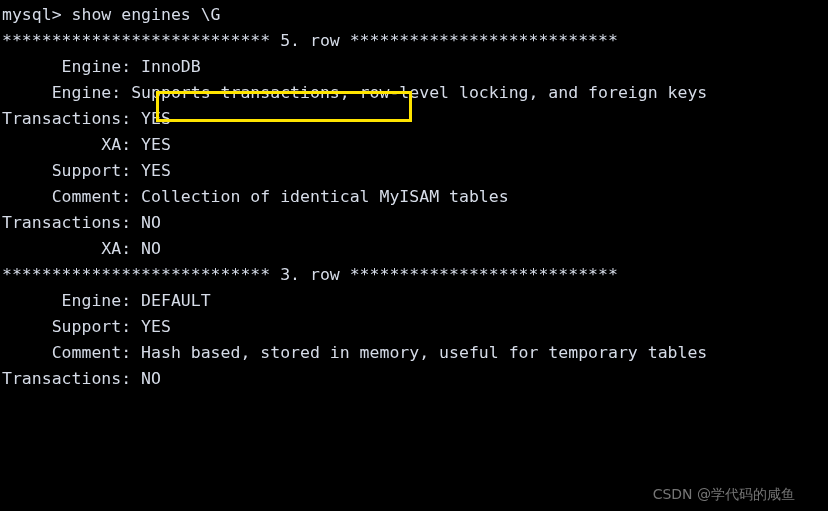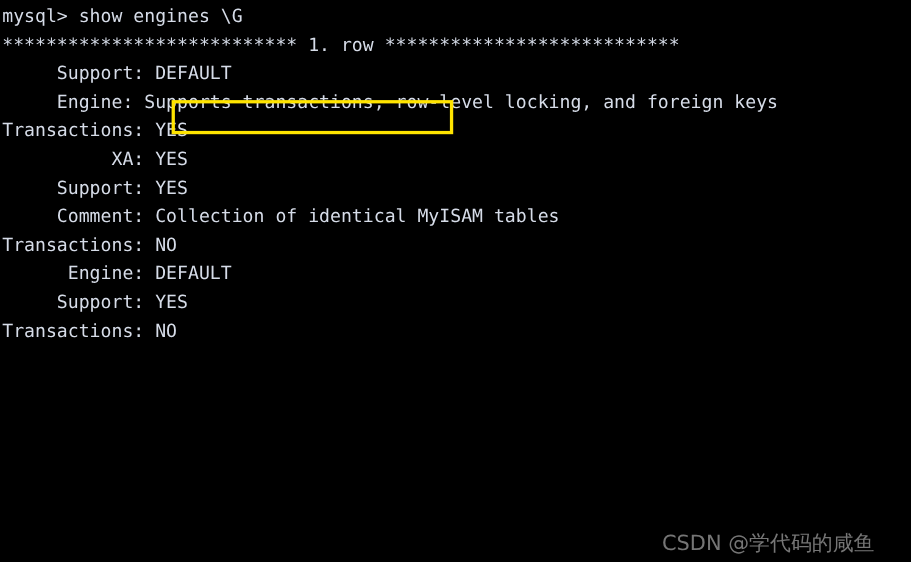--- a/index.html
+++ b/index.html
@@ -40,43 +40,46 @@
     height: 31px;
     border: 3px solid #ffe400;
     box-sizing: border-box;
     pointer-events: none;
   }
   .watermark {
     position: absolute;
     right: 6px;
     bottom: 4px;
     color: #8a8a8a;
-    font-size: 19px;
+    font-size: 14px;
     font-family: "DejaVu Sans", "Liberation Sans", sans-serif;
     opacity: 0.85;
     white-space: nowrap;
   }
 </style>
 </head>
 <body>
 
 <div id="terminal">
 
   <div id="lines">
       <div class="line">mysql&gt; show engines \G</div>
-      <div class="line">*************************** 1. row ***************************</div>
-      <div class="line">     Support: DEFAULT</div>
+      <div class="line">*************************** 5. row ***************************</div>
+      <div class="line">      Engine: InnoDB</div>
       <div class="line">     Engine: Supports transactions, row-level locking, and foreign keys</div>
       <div class="line">Transactions: YES</div>
       <div class="line">          XA: YES</div>
       <div class="line">     Support: YES</div>
       <div class="line">     Comment: Collection of identical MyISAM tables</div>
       <div class="line">Transactions: NO</div>
+      <div class="line">          XA: NO</div>
+      <div class="line">*************************** 3. row ***************************</div>
       <div class="line">      Engine: DEFAULT</div>
       <div class="line">     Support: YES</div>
+      <div class="line">     Comment: Hash based, stored in memory, useful for temporary tables</div>
       <div class="line">Transactions: NO</div>
     </div>
 
   <div class="highlight-box"></div>
 
   <div class="watermark">CSDN @学代码的咸鱼</div>
 
 </div>
 
 </body></html>

